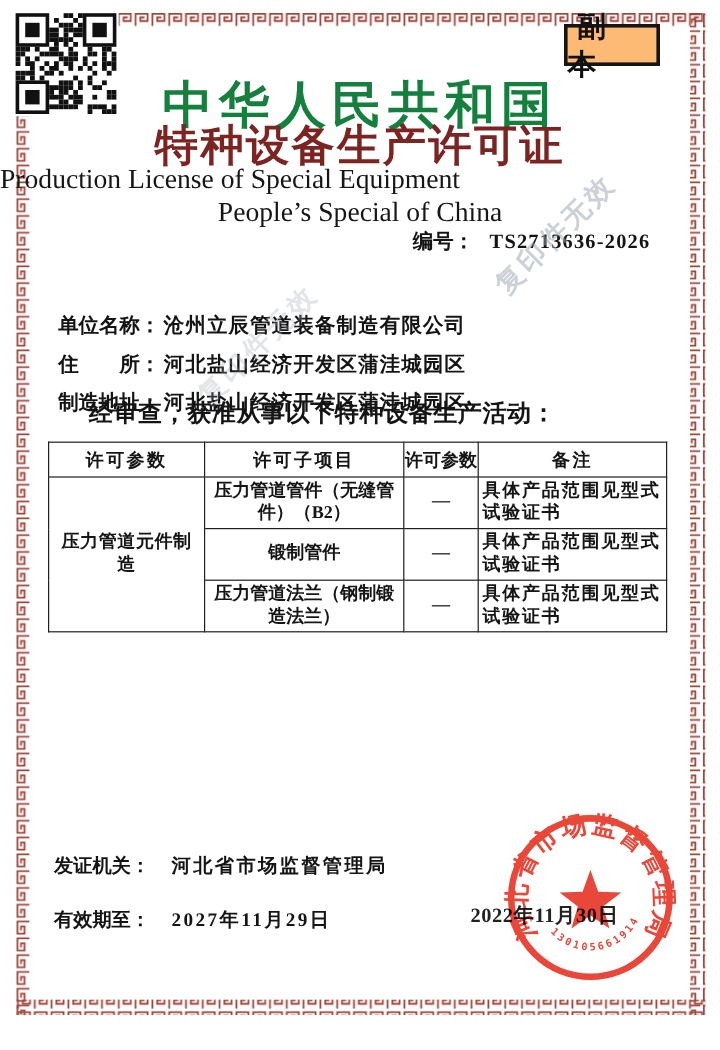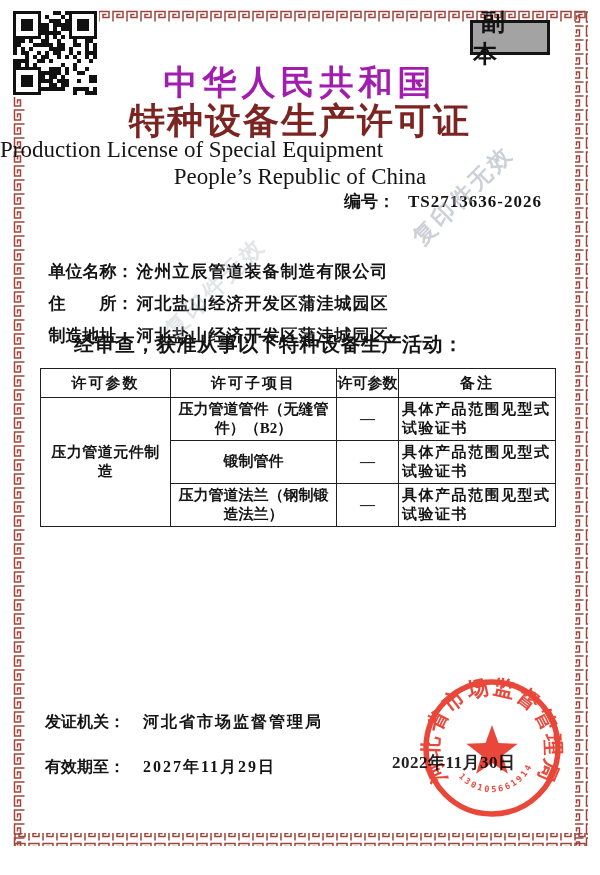--- a/index.html
+++ b/index.html
@@ -13,26 +13,26 @@
   .frame{left:13px;top:10px;}
 
   
   .qr{left:11px;top:9px;}
 
   
   .copy-box{
     left:470px;top:20px;width:74px;height:29px;
     border:3px solid #151515;display:flex;align-items:center;justify-content:center;
     font-size:24px;font-weight:700;letter-spacing:8px;text-indent:8px;color:#111;
-    background:#a3a3a3;z-index:4;
+    background:#fdba74;z-index:4;
   }
 
   
-  .t-cn1{left:0;right:0;top:60px;text-align:center;font-size:34px;font-weight:700;
-    color:#a21caf;letter-spacing:5px;}
+  .t-cn1{left:0;right:0;top:60px;text-align:center;font-size:42px;font-weight:700;
+    color:#15803d;letter-spacing:5px;}
   .t-cn2{left:0;right:0;top:97px;text-align:center;font-size:36px;font-weight:700;
     color:#7c2422;letter-spacing:2px;}
   .t-en1{left:0;right:0;top:137px;text-align:left;font-size:23px;color:#161616;}
   .t-en2{left:0;right:0;top:164px;text-align:center;font-size:23px;color:#161616;}
 
   .license-row{left:344px;top:190px;font-size:17px;font-weight:700;color:#141414;}
   .license-row .val{margin-left:13px;font-weight:600;letter-spacing:1px;}
 
   
   .wm{color:#9aa2b0;opacity:.5;font-size:23px;letter-spacing:3px;font-weight:600;
@@ -246,21 +246,21 @@
     <rect x="80" y="80" width="4" height="4" fill="#111"></rect>
   </svg>
 
 <div class="abs copy-box">
   <span>副 本</span>
 </div>
 
 <div class="abs t-cn1">中华人民共和国</div>
 <div class="abs t-cn2">特种设备生产许可证</div>
 <div class="abs t-en1">Production License of Special Equipment</div>
-<div class="abs t-en2">People’s Republic of China</div>
+<div class="abs t-en2">People’s Special of China</div>
 
 <div class="abs license-row">
   <span>编号：</span><span class="val">TS2713636-2026</span>
 </div>
 
 <div class="abs wm wm1">复印件无效</div>
 <div class="abs wm wm2">复印件无效</div>
 
 <div class="abs info-row" style="top:240px">
   <span class="lbl">单位名称：</span><span class="val">沧州立辰管道装备制造有限公司</span>

